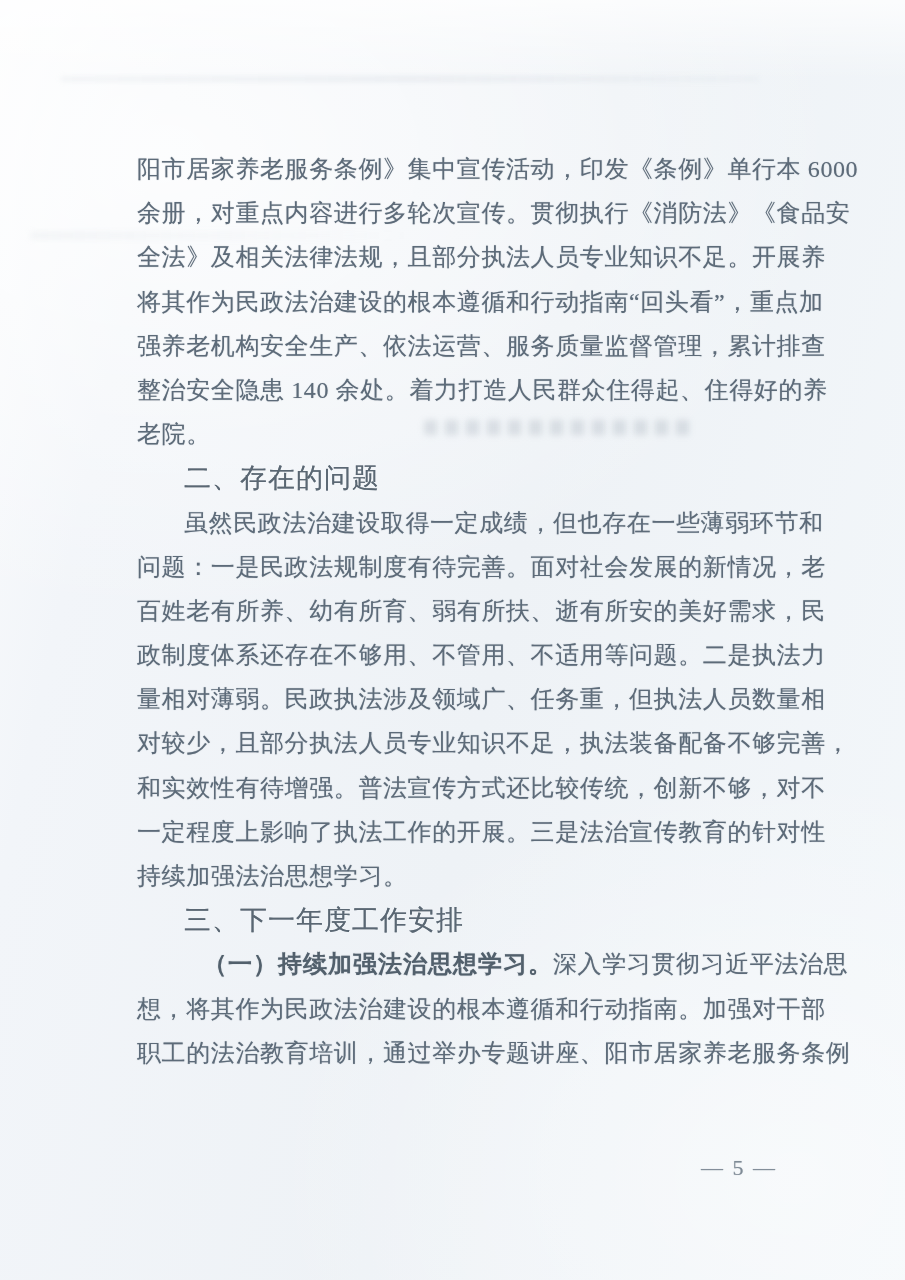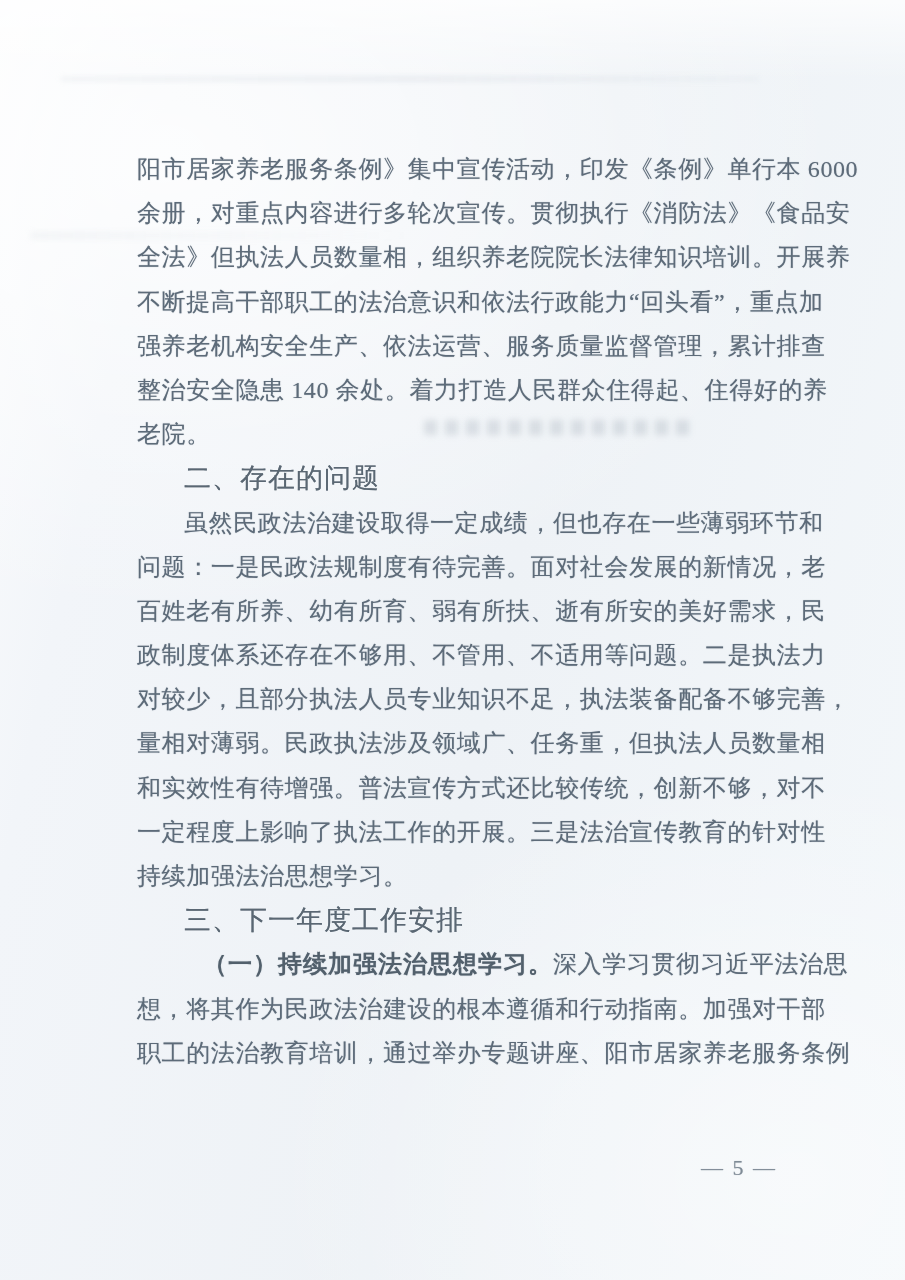--- a/index.html
+++ b/index.html
@@ -81,32 +81,32 @@
 
 <div class="page">
 
   <div class="artifact artifact-streak-1"></div>
   <div class="artifact artifact-streak-2"></div>
   <div class="artifact artifact-bleed"></div>
 
   <div class="text-block">
     <div class="line body">阳市居家养老服务条例》集中宣传活动，印发《条例》单行本 6000</div>
     <div class="line body">余册，对重点内容进行多轮次宣传。贯彻执行《消防法》《食品安</div>
-    <div class="line body">全法》但执法人员数量相，组织养老院院长法律知识培训。开展养</div>
-    <div class="line body">不断提高干部职工的法治意识和依法行政能力“回头看”，重点加</div>
+    <div class="line body">全法》及相关法律法规，且部分执法人员专业知识不足。开展养</div>
+    <div class="line body">将其作为民政法治建设的根本遵循和行动指南“回头看”，重点加</div>
     <div class="line body">强养老机构安全生产、依法运营、服务质量监督管理，累计排查</div>
     <div class="line body">整治安全隐患 140 余处。着力打造人民群众住得起、住得好的养</div>
     <div class="line body">老院。</div>
     <div class="line heading indent">二、存在的问题</div>
     <div class="line body indent">虽然民政法治建设取得一定成绩，但也存在一些薄弱环节和</div>
     <div class="line body">问题：一是民政法规制度有待完善。面对社会发展的新情况，老</div>
     <div class="line body">百姓老有所养、幼有所育、弱有所扶、逝有所安的美好需求，民</div>
     <div class="line body">政制度体系还存在不够用、不管用、不适用等问题。二是执法力</div>
+    <div class="line body">量相对薄弱。民政执法涉及领域广、任务重，但执法人员数量相</div>
     <div class="line body">对较少，且部分执法人员专业知识不足，执法装备配备不够完善，</div>
-    <div class="line body">量相对薄弱。民政执法涉及领域广、任务重，但执法人员数量相</div>
     <div class="line body">和实效性有待增强。普法宣传方式还比较传统，创新不够，对不</div>
     <div class="line body">一定程度上影响了执法工作的开展。三是法治宣传教育的针对性</div>
     <div class="line body">持续加强法治思想学习。</div>
     <div class="line heading indent">三、下一年度工作安排</div>
     <div class="line body indent"><span class="bold-lead">（一）持续加强法治思想学习。</span><span>深入学习贯彻习近平法治思</span></div>
     <div class="line body">想，将其作为民政法治建设的根本遵循和行动指南。加强对干部</div>
     <div class="line body">职工的法治教育培训，通过举办专题讲座、阳市居家养老服务条例</div>
   </div>
 
   <div class="page-number">— 5 —</div>

